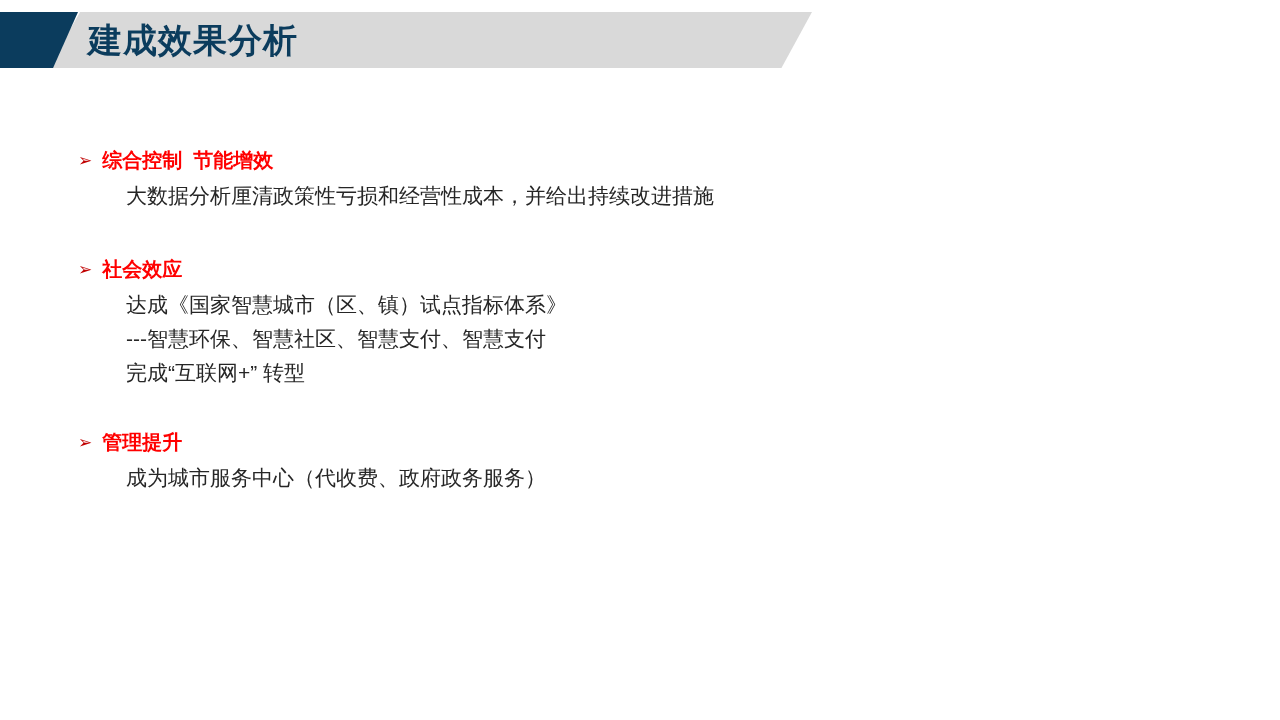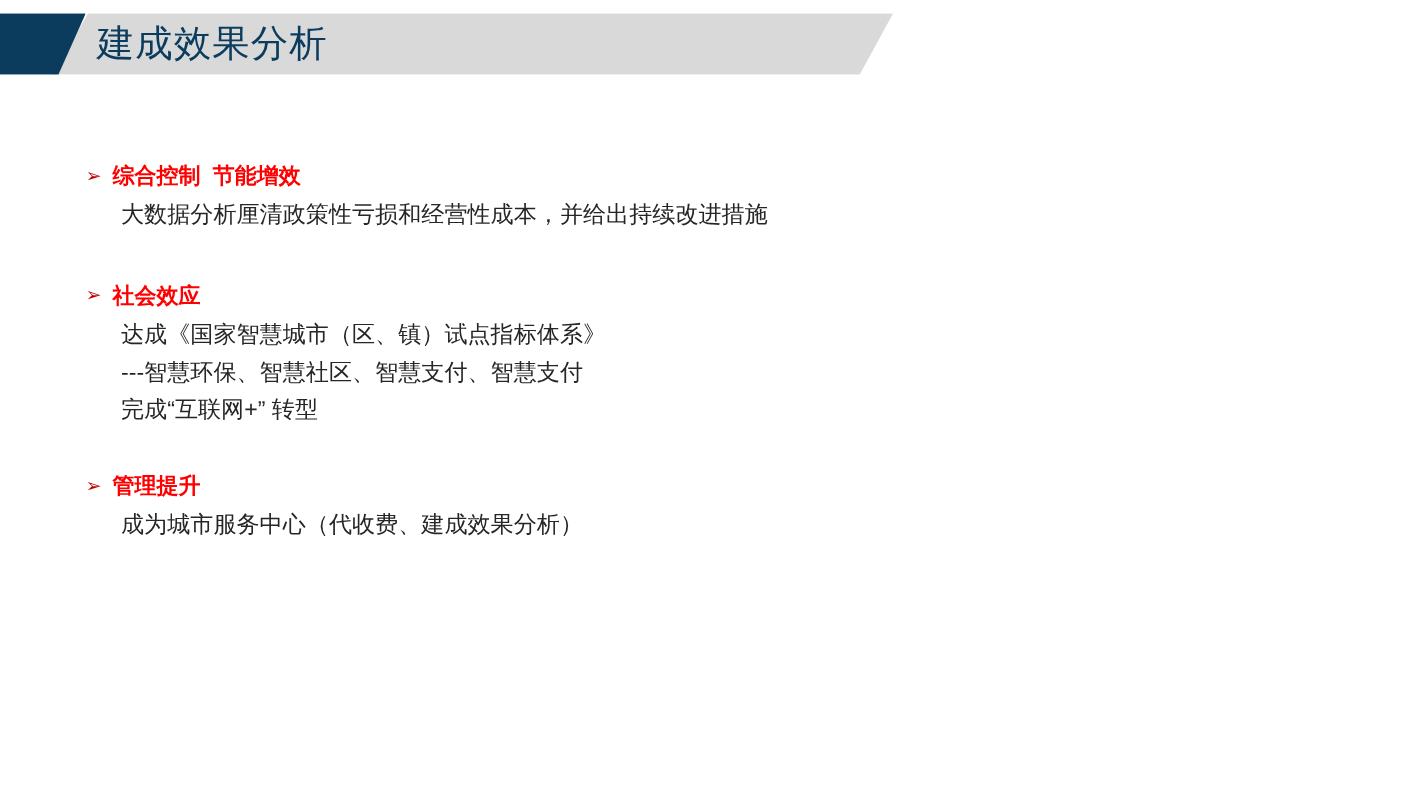--- a/index.html
+++ b/index.html
@@ -46,21 +46,21 @@
     background: #d9d9d9;
     clip-path: polygon(4.2% 0, 100% 0, 96% 100%, 0 100%);
   }
   .title-text {
     position: absolute;
     left: 88px;
     top: 0;
     height: 44px;
     line-height: 56px;
     font-size: 34px;
-    font-weight: normal;
+    font-weight: bold;
     color: #0b3c5d;
     letter-spacing: 1px;
     white-space: nowrap;
   }
 
   
   .content {
     position: absolute;
     left: 78px;
     top: 148px;
@@ -85,21 +85,21 @@
   }
   .heading-text {
     color: #ff0000;
     font-size: 20px;
     font-weight: bold;
     line-height: 1.25;
     white-space: pre;
   }
   .lines {
     margin-top: 6px;
-    margin-left: 32px;
+    margin-left: 48px;
   }
   .line {
     color: #262626;
     font-size: 21px;
     line-height: 1.62;
     white-space: pre;
   }
   .sec-gap-1 { margin-bottom: 44px; }
   .sec-gap-2 { margin-bottom: 40px; }
 </style>
@@ -137,18 +137,18 @@
         <div class="line">完成“互联网+” 转型</div>
       </div>
     </div>
 
     <div class="section">
       <div class="heading-row">
         <span class="bullet-arrow">➢</span>
         <span class="heading-text">管理提升</span>
       </div>
       <div class="lines">
-        <div class="line">成为城市服务中心（代收费、建成效果分析）</div>
+        <div class="line">成为城市服务中心（代收费、政府政务服务）</div>
       </div>
     </div>
 
   </div>
 </div>
 
 </body></html>

